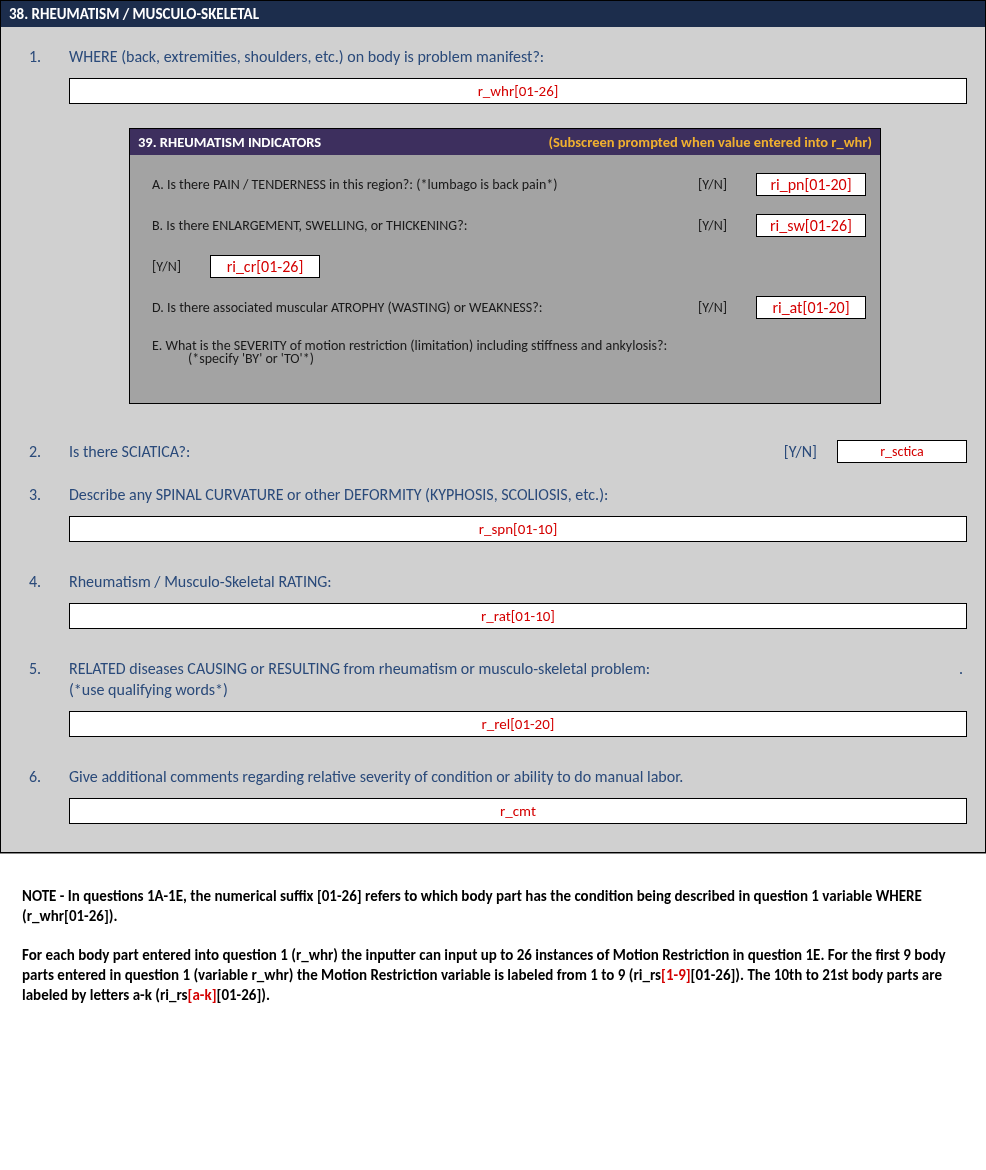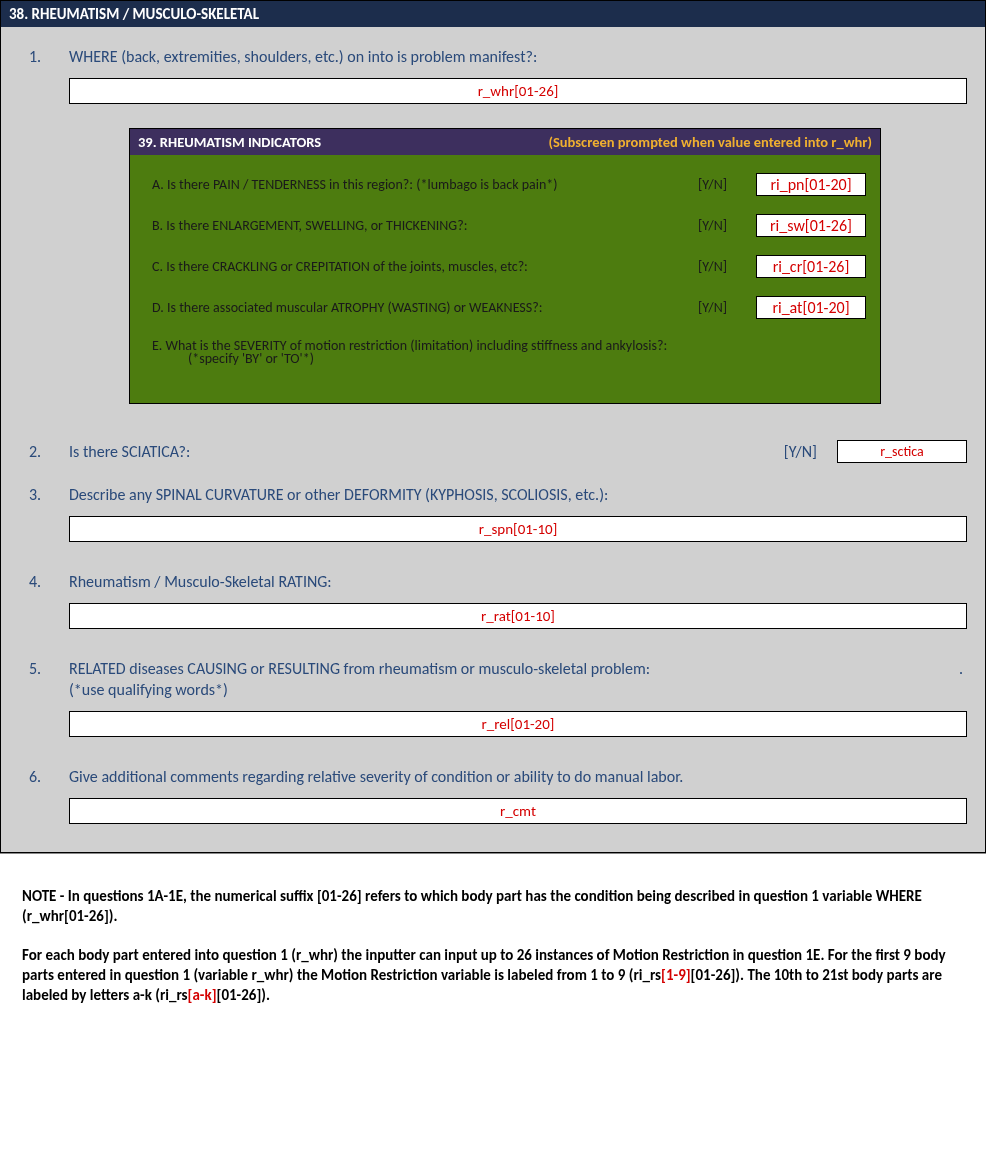--- a/index.html
+++ b/index.html
@@ -66,21 +66,21 @@
     padding: 4px 8px;
     font-size: 14.5px;
     display: flex;
     justify-content: space-between;
   }
   .inner-header .sub {
     color: #f0b030;
     font-weight: bold;
   }
   .inner-body {
-    background: #4d7c0f;
+    background: #a3a3a3;
     padding: 18px 14px 30px 22px;
     color: #1a1a1a;
     font-size: 14px;
   }
   .irow {
     display: flex;
     align-items: center;
     margin-bottom: 18px;
     gap: 8px;
   }
@@ -136,41 +136,40 @@
 </head>
 <body>
 
 <div class="outer-frame">
   <div class="header-bar">38. RHEUMATISM / MUSCULO-SKELETAL</div>
   <div class="content">
 
     <div class="q">
       <div class="q-num">1.</div>
       <div class="q-body">
-        <div class="q-label">WHERE (back, extremities, shoulders, etc.) on into is problem manifest?:</div>
+        <div class="q-label">WHERE (back, extremities, shoulders, etc.) on body is problem manifest?:</div>
         <div class="ans-box wide-ans">r_whr[01-26]</div>
 
         <div class="inner-panel">
           <div class="inner-header">
             <span>39. RHEUMATISM INDICATORS</span>
             <span class="sub">(Subscreen prompted when value entered into r_whr)</span>
           </div>
           <div class="inner-body">
             <div class="irow">
               <div class="ilabel">A. Is there PAIN / TENDERNESS in this region?: (*lumbago is back pain*)</div>
               <div class="yn">[Y/N]</div>
               <div class="small-ans">ri_pn[01-20]</div>
             </div>
             <div class="irow">
               <div class="ilabel">B. Is there ENLARGEMENT, SWELLING, or THICKENING?:</div>
               <div class="yn">[Y/N]</div>
               <div class="small-ans">ri_sw[01-26]</div>
             </div>
             <div class="irow">
-              <div class="ilabel">C. Is there CRACKLING or CREPITATION of the joints, muscles, etc?:</div>
               <div class="yn">[Y/N]</div>
               <div class="small-ans">ri_cr[01-26]</div>
             </div>
             <div class="irow">
               <div class="ilabel">D. Is there associated muscular ATROPHY (WASTING) or WEAKNESS?:</div>
               <div class="yn">[Y/N]</div>
               <div class="small-ans">ri_at[01-20]</div>
             </div>
             <div>
               <div class="ilabel">E. What is the SEVERITY of motion restriction (limitation) including stiffness and ankylosis?:</div>

